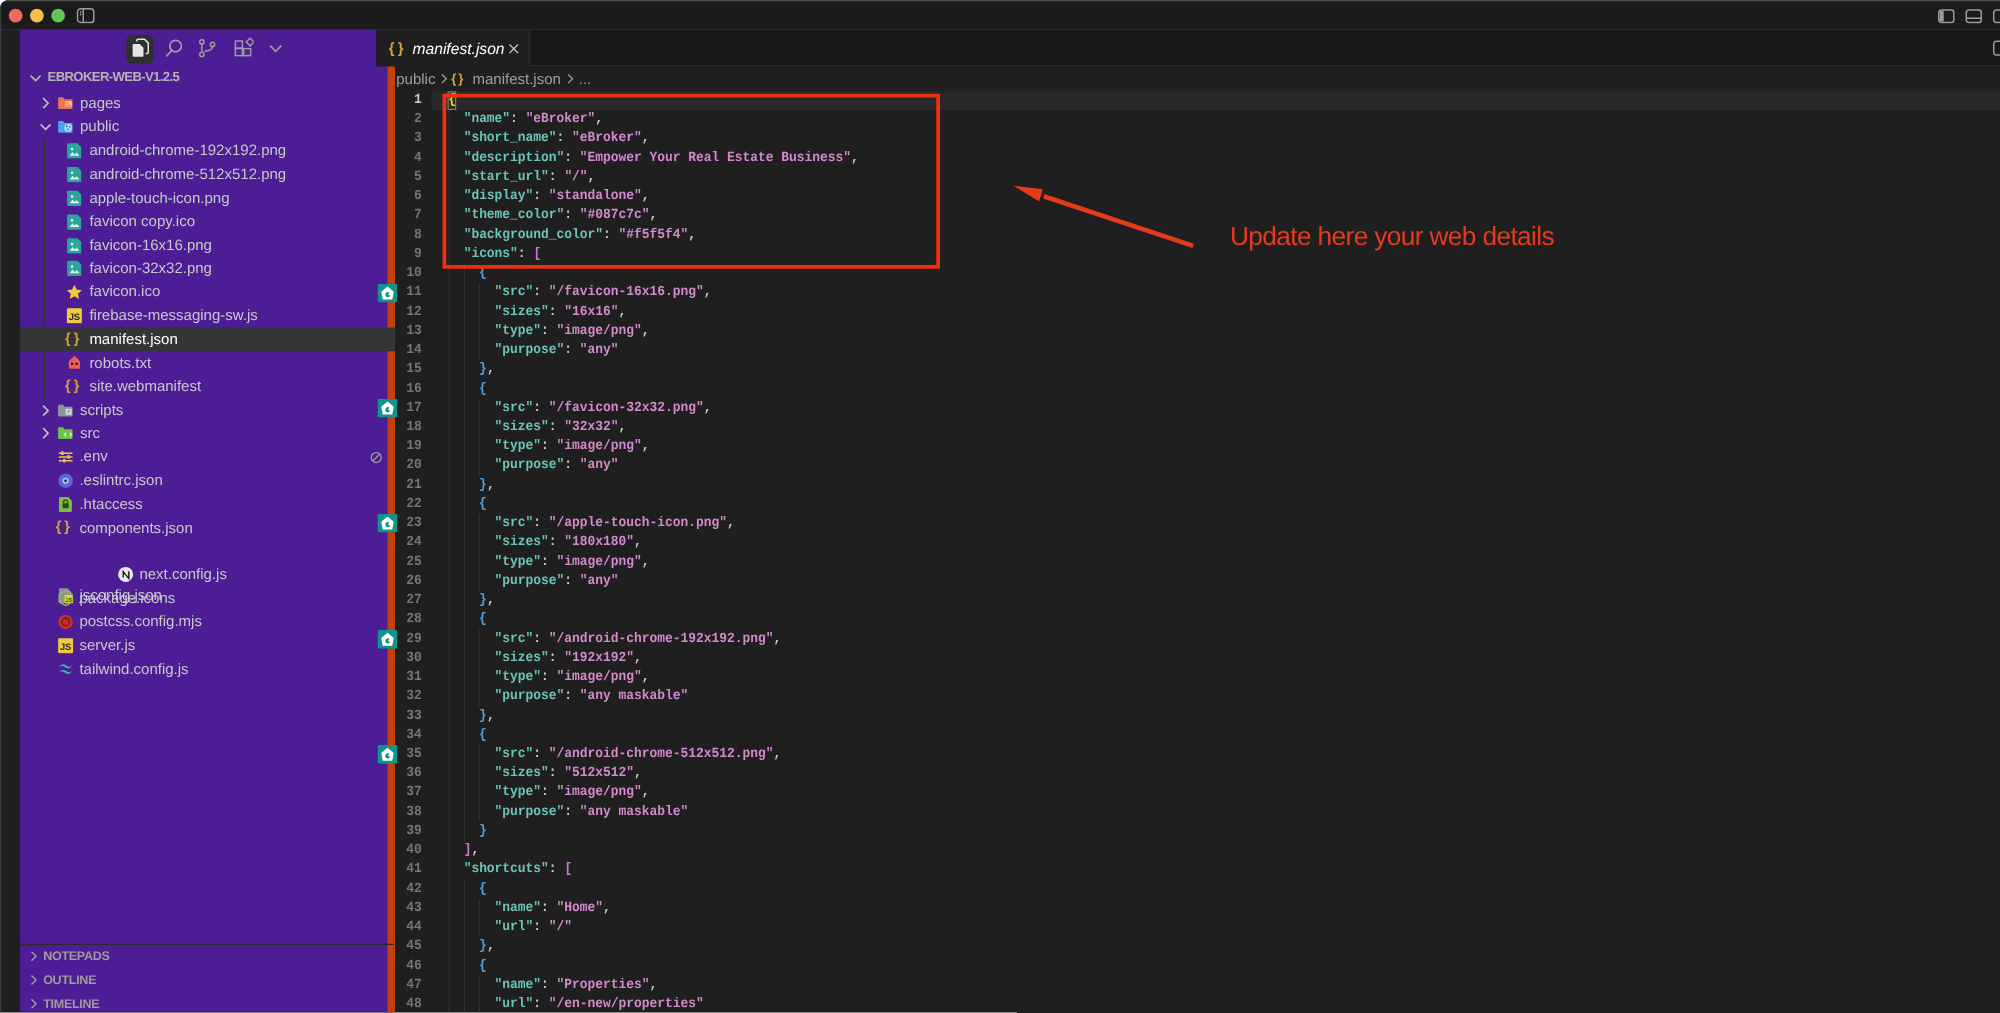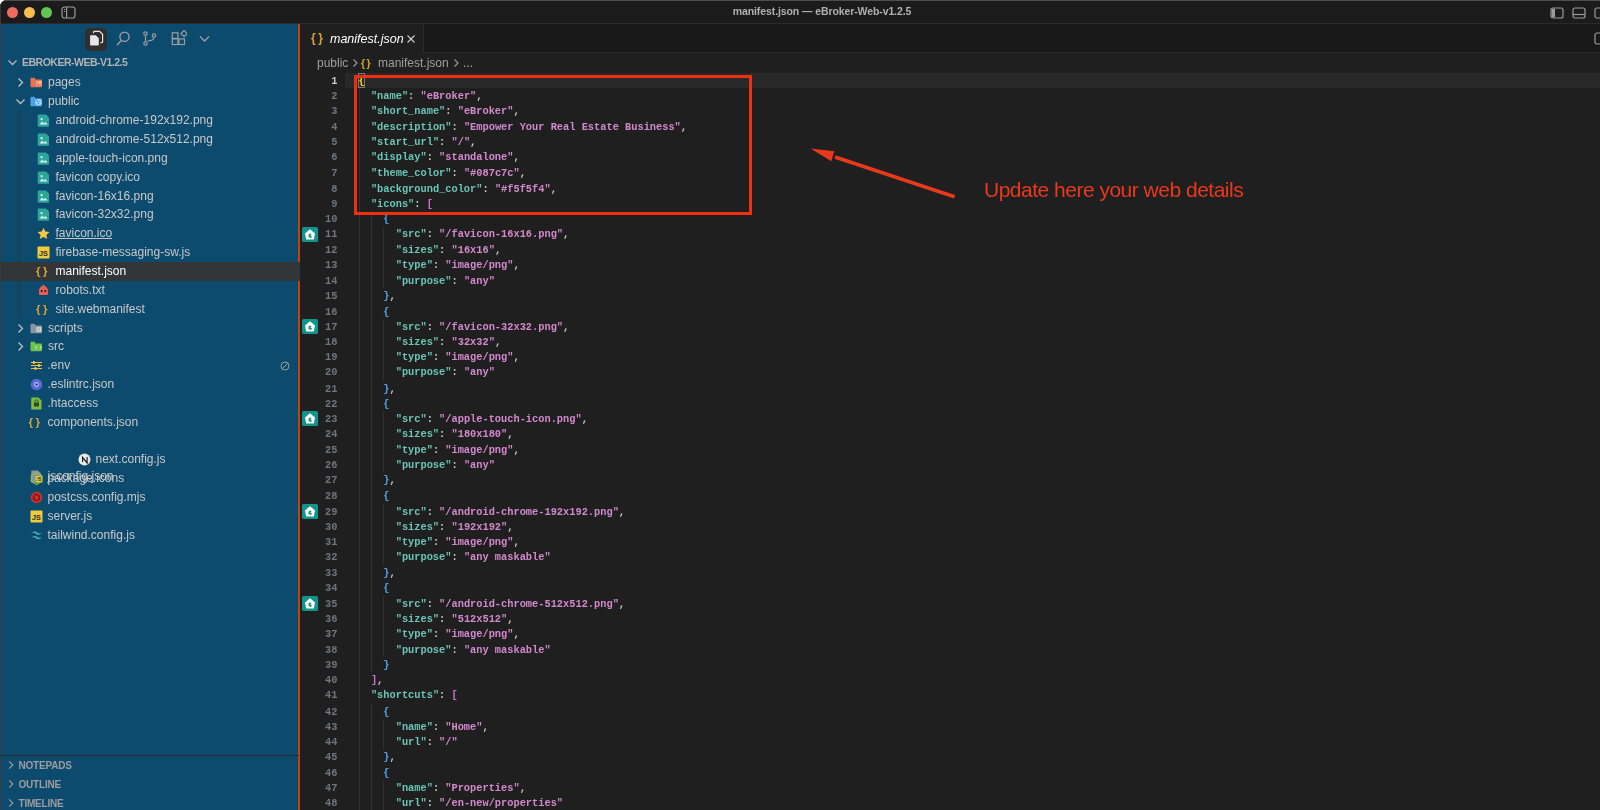--- a/index.html
+++ b/index.html
@@ -1,20 +1,20 @@
 <!DOCTYPE html>
 <html><head><meta charset="utf-8">
 <style>
 html,body{margin:0;padding:0;background:#fff;}
 body{width:1600px;height:810px;overflow:hidden;font-family:"Liberation Sans",sans-serif;}
 #win{position:absolute;left:0;top:0;width:1600px;height:810px;background:#1f1f1f;border-radius:7px 0 0 0;overflow:hidden;will-change:transform;transform:translateZ(0);}
 #titlebar{position:absolute;left:0;top:0;width:1600px;height:24px;background:#1b1b1b;border-top:1px solid #4e4e4e;border-bottom:1px solid #2b2b2b;box-sizing:border-box;}
 .tl{position:absolute;top:6px;width:11px;height:11px;border-radius:50%;}
 #title{position:absolute;left:622px;top:0;width:400px;height:24px;line-height:21px;text-align:center;color:#b0b0b0;font-size:10.5px;font-weight:700;letter-spacing:-0.1px;}
-#sidebar{position:absolute;left:0;top:24px;width:300px;height:786px;background:#0c4a6e;border-right:2px solid #c2410c;box-sizing:border-box;}
+#sidebar{position:absolute;left:16px;top:24px;width:300px;height:786px;background:#4c1d95;border-right:6px solid #c2410c;box-sizing:border-box;}
 .acticon{position:absolute;}
 #explhead{position:absolute;left:22px;top:32px;width:200px;font-size:10.5px;font-weight:700;color:#b4b4b4;letter-spacing:-0.5px;}
 .row{position:absolute;left:0;width:300px;height:19px;line-height:19px;color:#c9c9c9;font-size:12px;white-space:nowrap;}
 .row .nm{position:absolute;top:0;}
 .ficon{position:absolute;top:3px;width:13px;height:13px;}
 .chev{position:absolute;top:3px;width:13px;height:13px;}
 #bottomsec{position:absolute;left:0;top:731px;width:299px;border-top:1px solid #2b2b2b;}
 .bsec{position:relative;height:19.1px;line-height:19.1px;color:#9d9d9d;font-size:10px;font-weight:700;padding-left:18.5px;letter-spacing:-0.2px;}
 #tabbar{position:absolute;left:301px;top:24px;width:1299px;height:29px;background:#181818;}
 #tab{position:absolute;left:0;top:0;width:123px;height:29px;background:#1f1f1f;border-right:1px solid #2b2b2b;box-sizing:border-box;}
@@ -39,21 +39,20 @@
 <div id="titlebar">
   <div class="tl" style="left:6.5px;background:#ed6b60;"></div>
   <div class="tl" style="left:23.8px;background:#f5bf4f;"></div>
   <div class="tl" style="left:40.8px;background:#62c554;"></div>
   <svg style="position:absolute;left:61px;top:5px;" width="15" height="13" viewBox="0 0 15 13" fill="none" stroke="#9b9b9b" stroke-width="1.2">
         <rect x="1" y="1" width="13" height="11" rx="2.5"></rect>
         <line x1="5.6" y1="1" x2="5.6" y2="12"></line>
         <line x1="3" y1="3.5" x2="4.2" y2="3.5"></line>
         <line x1="3" y1="5.5" x2="4.2" y2="5.5"></line>
       </svg>
-  <div id="title">manifest.json — eBroker-Web-v1.2.5</div>
   <svg style="position:absolute;left:1550px;top:6px;" width="14" height="12" viewBox="0 0 14 12" fill="none" stroke="#9b9b9b" stroke-width="1.2">
         <rect x="1" y="1" width="12" height="10" rx="2"></rect>
         <rect x="1.8" y="1.8" width="3.2" height="8.4" fill="#9b9b9b" stroke="none"></rect>
       </svg>
   <svg style="position:absolute;left:1571.5px;top:6px;" width="14" height="12" viewBox="0 0 14 12" fill="none" stroke="#9b9b9b" stroke-width="1.2">
         <rect x="1" y="1" width="12" height="10" rx="2"></rect>
         <line x1="1" y1="7.5" x2="13" y2="7.5"></line>
       </svg>
   <svg style="position:absolute;left:1594px;top:6px;" width="14" height="12" viewBox="0 0 14 12" fill="none" stroke="#9b9b9b" stroke-width="1.2">
         <rect x="1" y="1" width="12" height="10" rx="2"></rect>
@@ -161,21 +160,21 @@
             <path d="M1.5 0.5 h7.5 l3 3 v8.5 a0.8 0.8 0 0 1 -0.8 0.8 h-9.7 a0.8 0.8 0 0 1 -0.8-0.8 v-10.7 a0.8 0.8 0 0 1 0.8-0.8 z" fill="#2ea59a"></path>
             <circle cx="4.6" cy="5.2" r="1.1" fill="#d8f4f0"></circle>
             <path d="M2.6 10.6 l2.5-3 1.7 1.9 1.5-1.6 2.2 2.7 z" fill="#d8f4f0"></path>
           </svg>
           <span class="nm" style="left:55.5px;">favicon-32x32.png</span>
         </div>
         <div class="row" style="top:200.2px;">
           <svg class="ficon" style="left:37px;top:3px;" width="13" height="13" viewBox="0 0 13 13">
             <path d="M6.5 0.8 l1.8 3.8 4.2 0.5 -3.1 2.9 0.8 4.1 -3.7-2.1 -3.7 2.1 0.8-4.1 -3.1-2.9 4.2-0.5 z" fill="#f5c744"></path>
           </svg>
-          <span class="nm" style="left:55.5px;text-decoration:underline;">favicon.ico</span>
+          <span class="nm" style="left:55.5px;">favicon.ico</span>
         </div>
         <div class="row" style="top:219.1px;">
           <svg class="ficon" style="left:37px;top:3px;" width="13" height="13" viewBox="0 0 13 13">
             <rect x="0.5" y="0.5" width="12" height="12" rx="1" fill="#f0ca3e"></rect>
             <text x="6.5" y="10" font-size="7.5" font-weight="bold" font-family="Liberation Sans" fill="#2b2b19" text-anchor="middle">JS</text>
           </svg>
           <span class="nm" style="left:55.5px;">firebase-messaging-sw.js</span>
         </div>
         <div class="row" style="top:237.9px;background:#343536;">
           <div class="ficon" style="left:36px;top:2px;width:17px;height:15px;color:#d8a339;font-weight:700;font-size:11.5px;line-height:15px;letter-spacing:2.5px;">{}</div>

